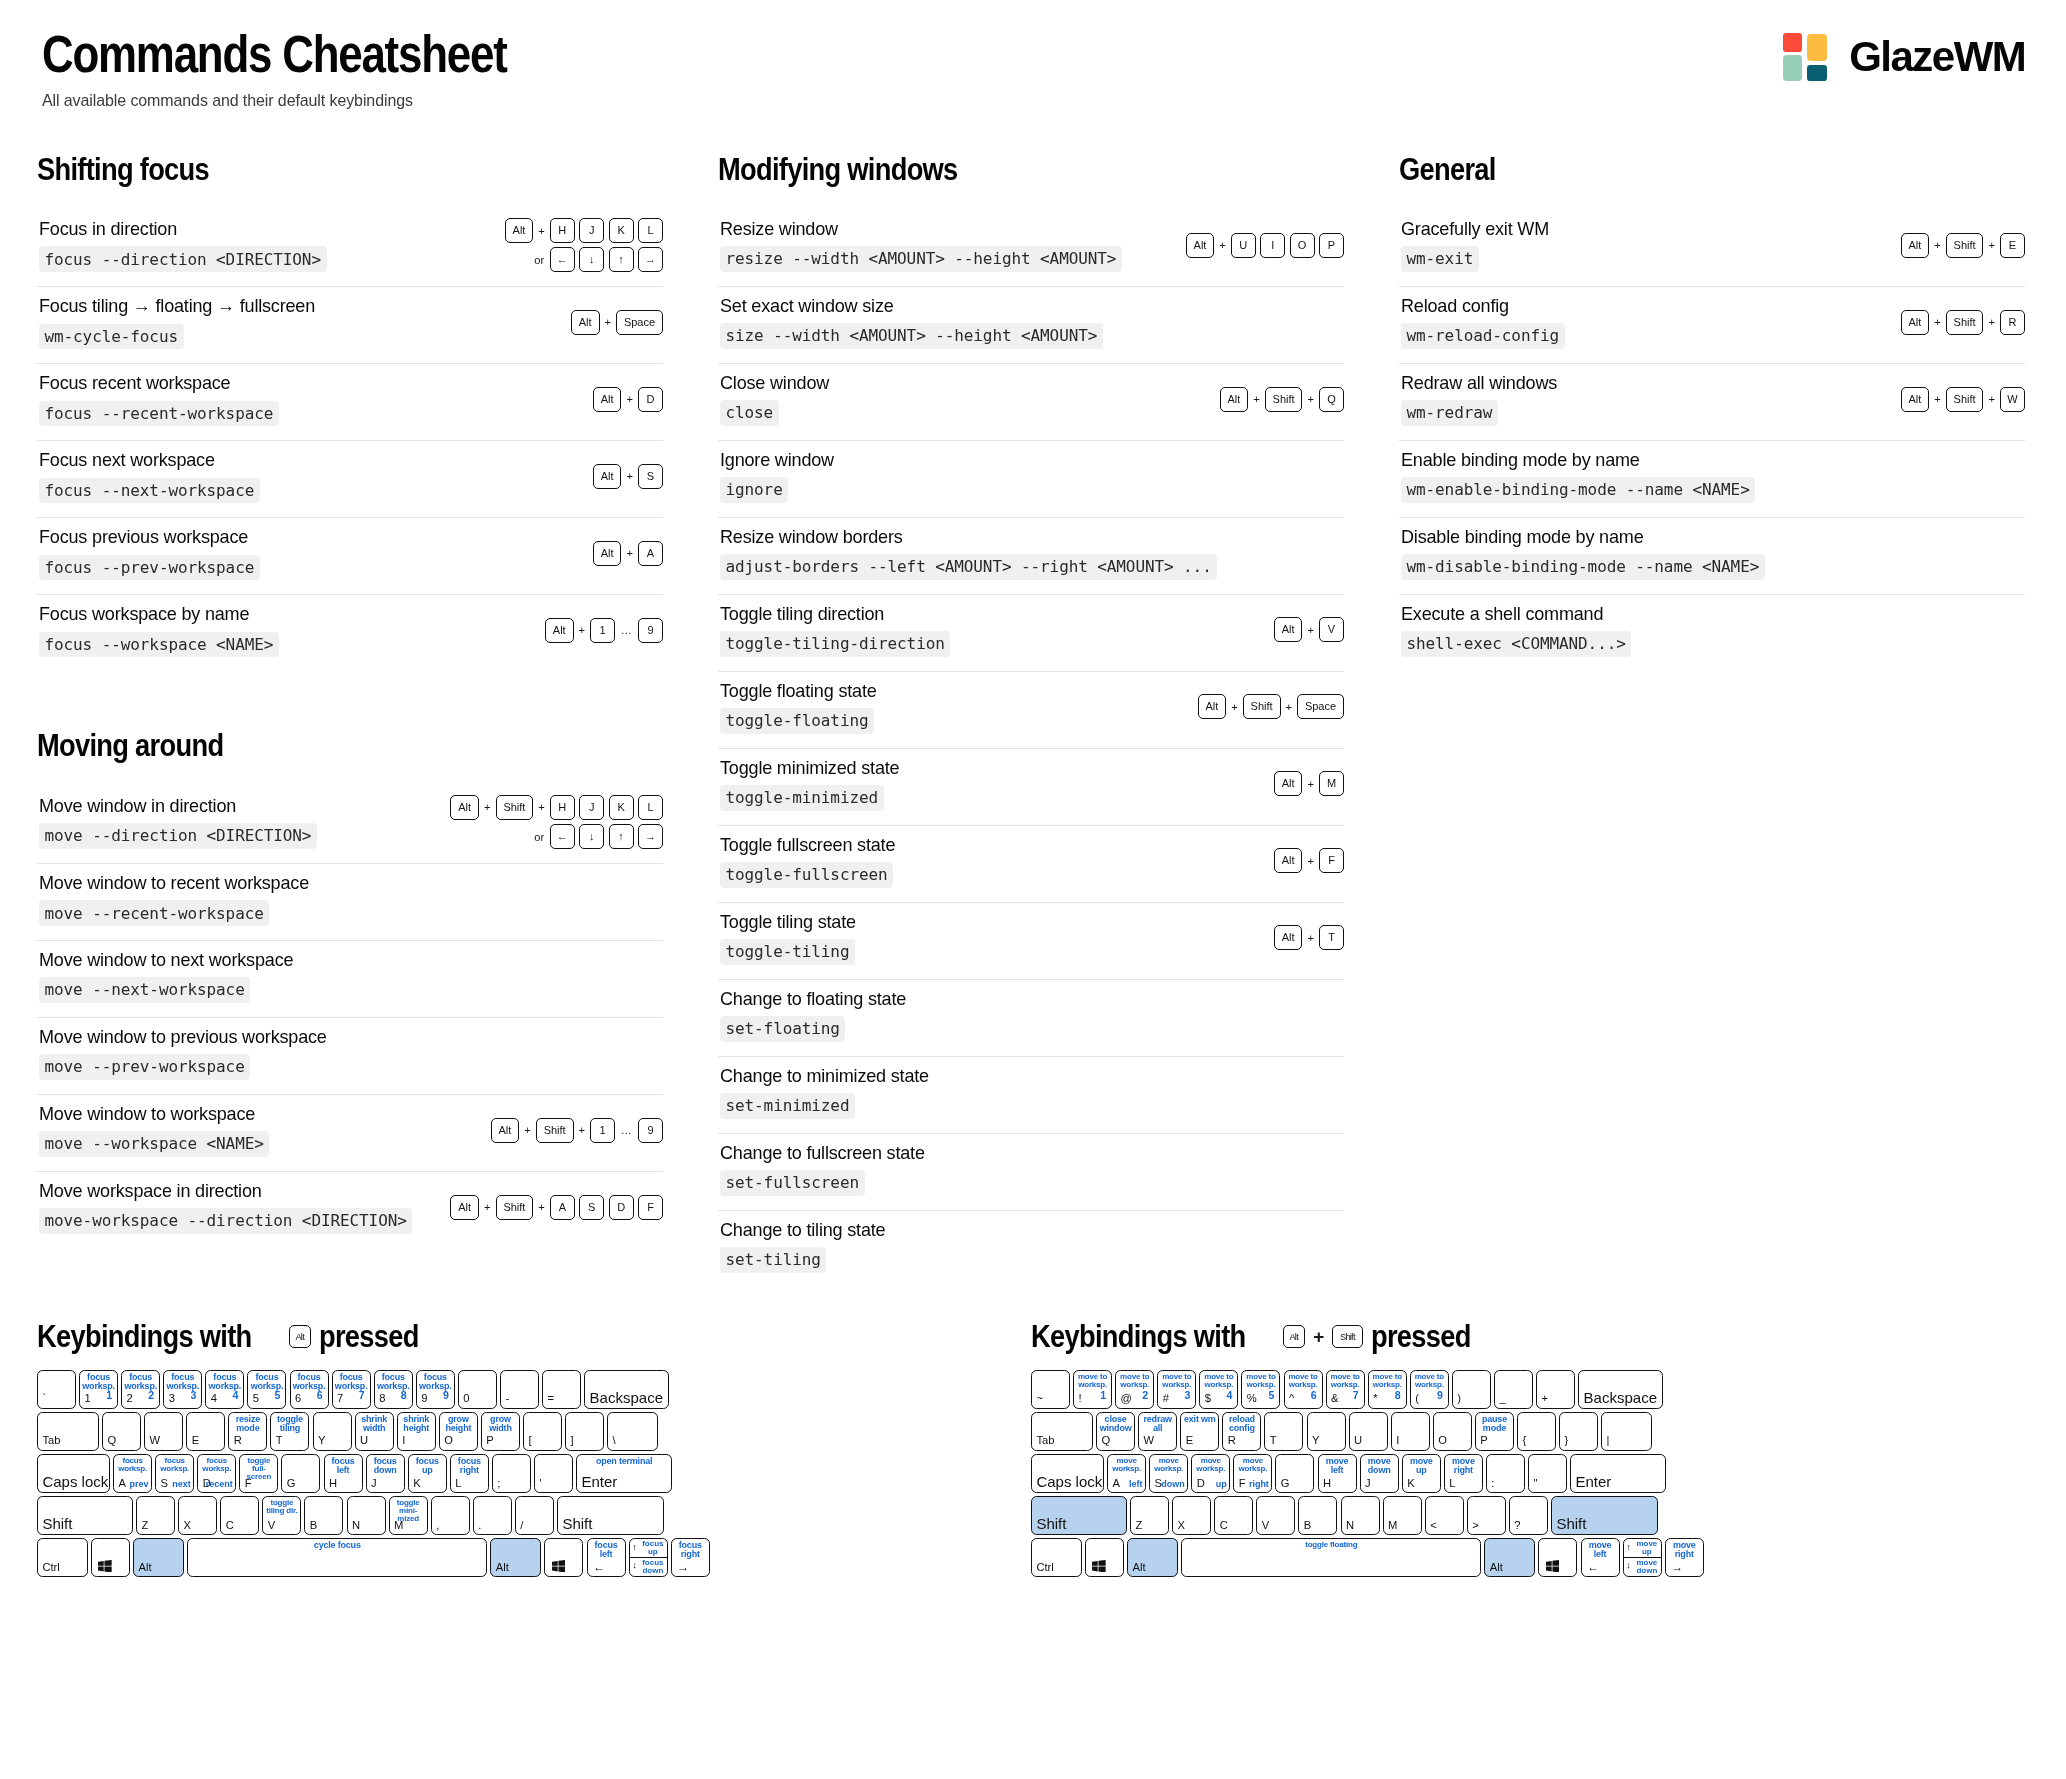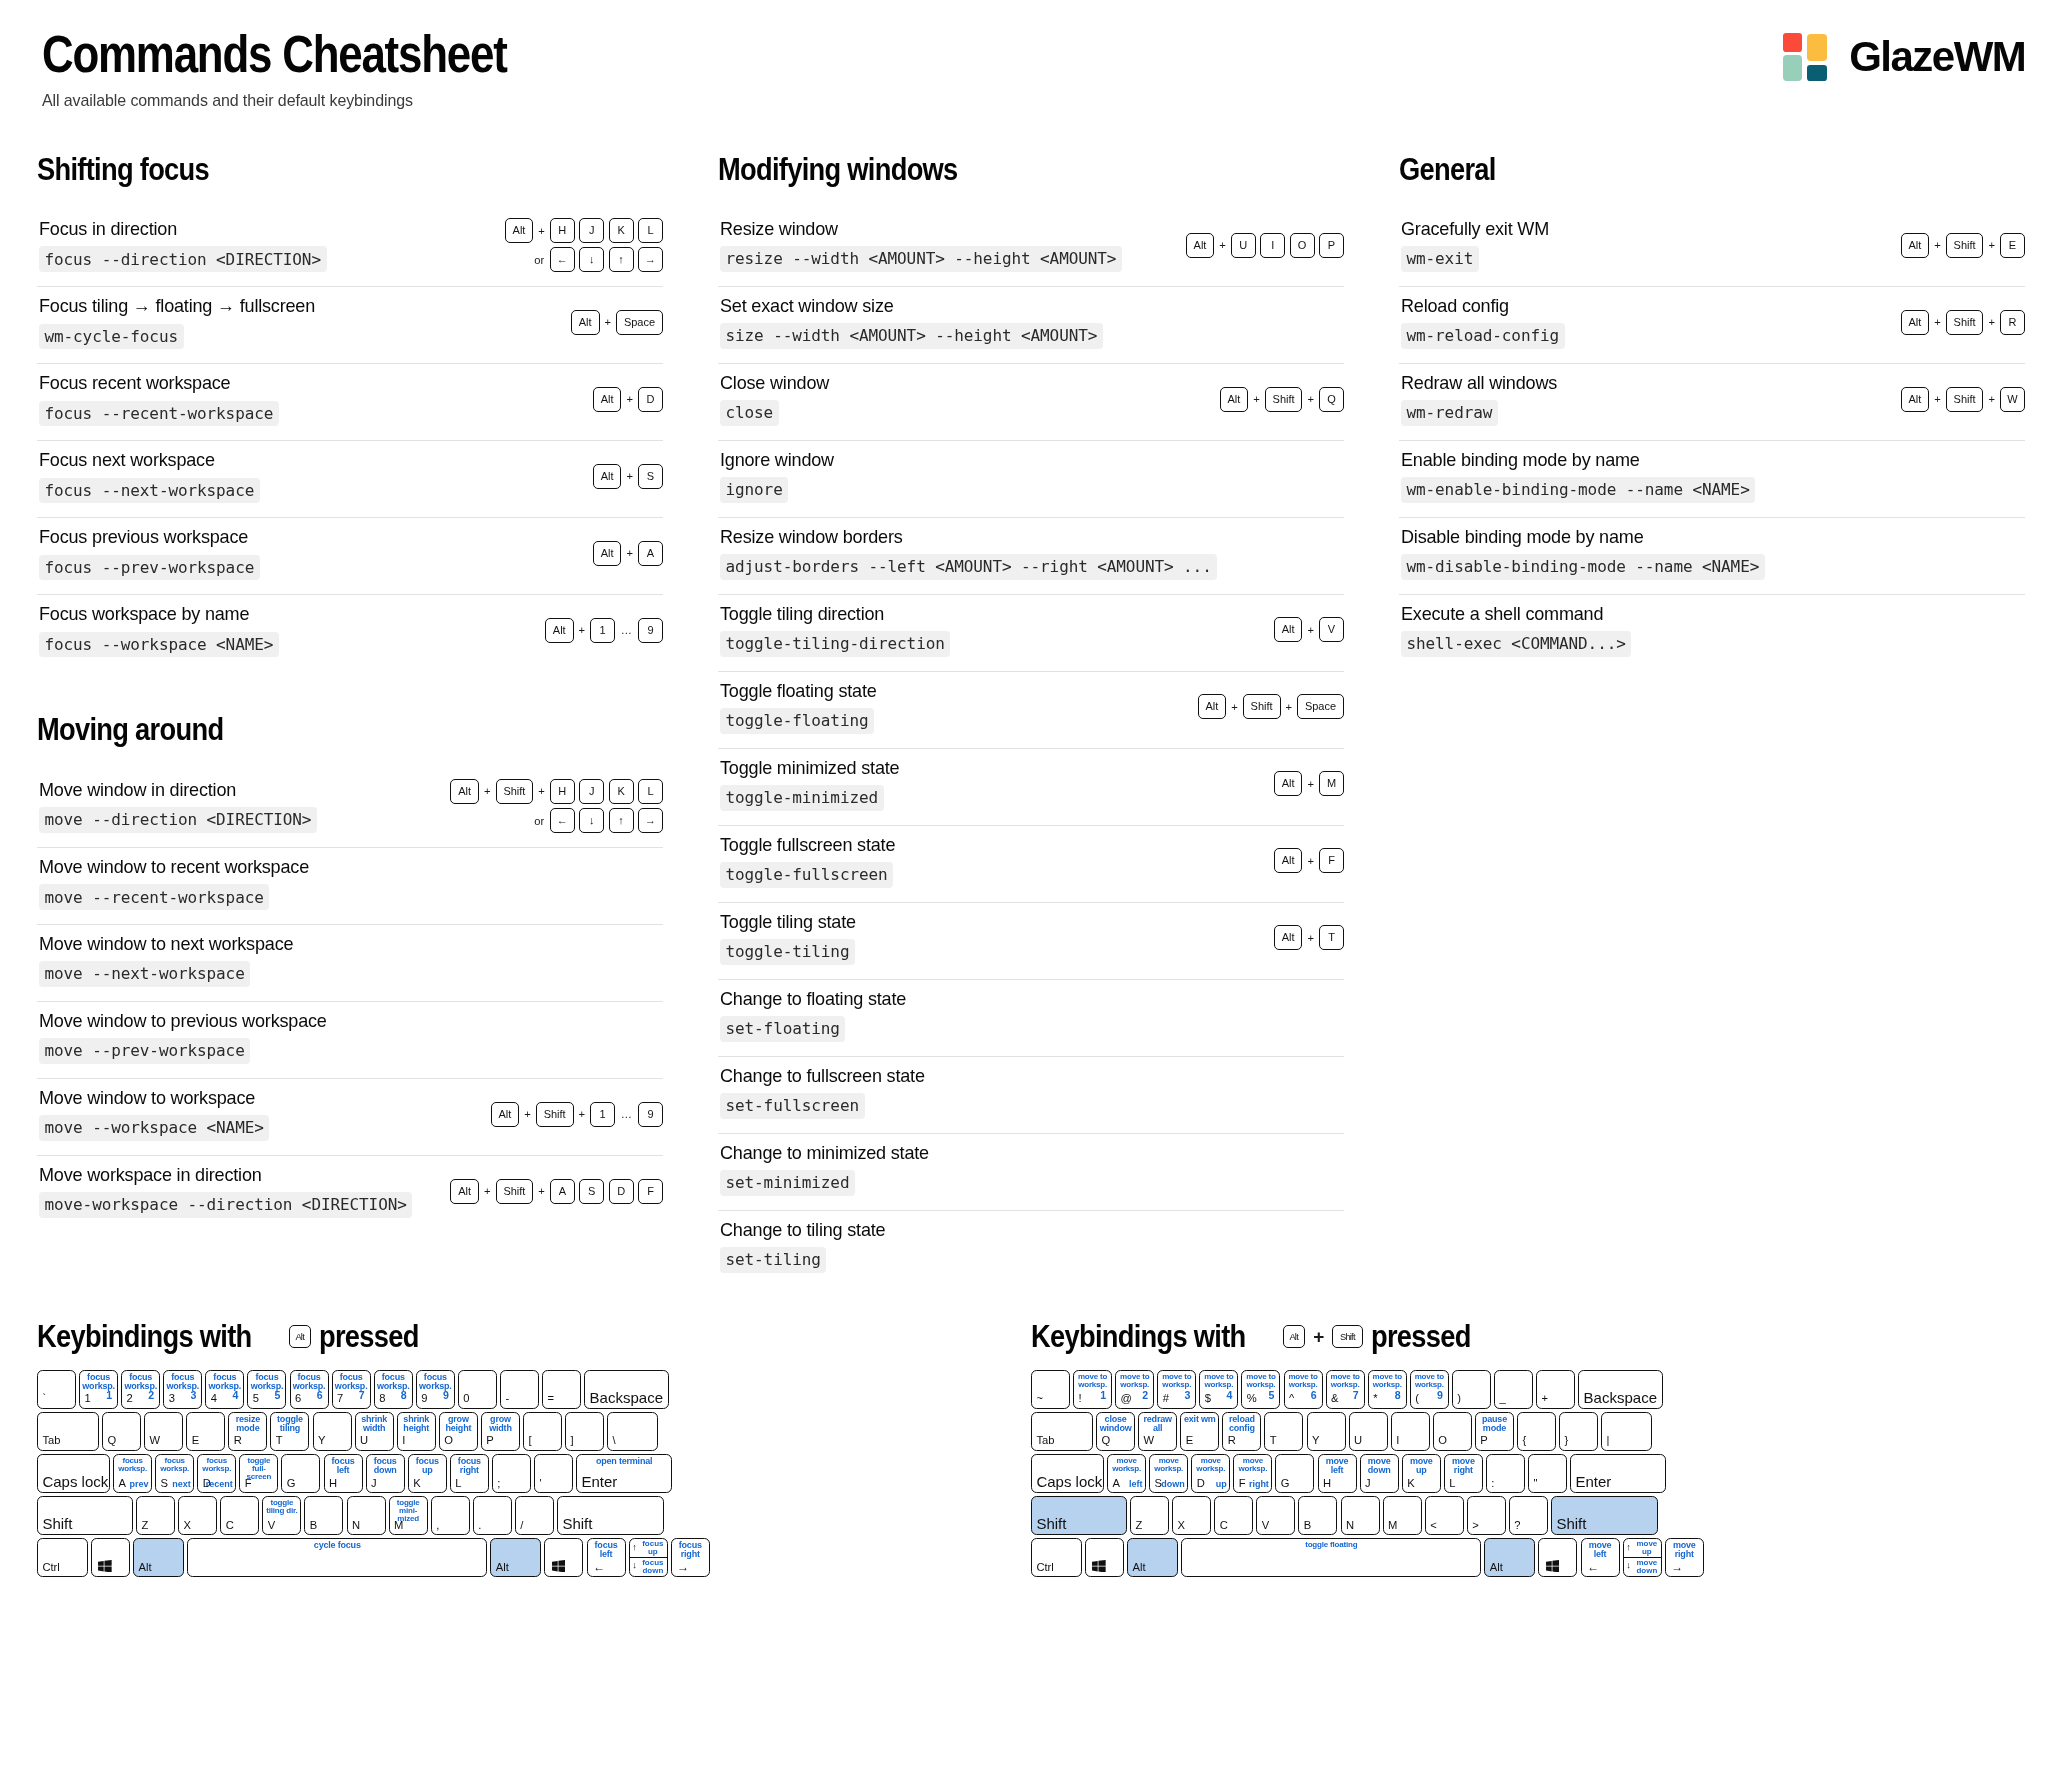--- a/index.html
+++ b/index.html
@@ -35,21 +35,21 @@
   
   .columns { display: flex; gap: 0; margin-top: 41px; }
   .col { width: 626px; }
   .col + .col { margin-left: 55px; }
   h2.section-title {
     font-size: 31px; font-weight: 800; letter-spacing: -0.8px; color: #050505;
     margin-bottom: 22.5px;
     font-family: "Liberation Sans Narrow", "Liberation Sans", sans-serif;
     transform: scaleX(0.88); transform-origin: left center;
   }
-  .section + .section { margin-top: 41px; }
+  .section + .section { margin-top: 57px; }
 
   .cmd { position: relative; display: flex; align-items: center; justify-content: space-between;
          border-bottom: 1px solid #e2e2e2; padding: 8px 0 14px 0; min-height: 60px; }
   .cmd:last-child { border-bottom: none; }
   .cmd-left { padding-left: 1.9px; }
   .cmd-name { font-size: 19px; font-weight: 400; color: #0b0b0b; letter-spacing: -0.2px;
     transform: scaleX(0.95); transform-origin: left center; }
   .cmd-code { display: inline-block; margin-top: 6.2px; background: #f0f0f0; border-radius: 3.7px;
     padding: 3.1px 5.6px 3.7px 5.6px; font-family: "DejaVu Sans Mono", monospace;
     font-size: 16px; color: #2a2a2a; letter-spacing: -0.1px; }
@@ -361,24 +361,24 @@
                 <span class="kc wide">Alt</span>
                 <span class="plus">+</span>
                 <span class="kc">T</span>
               </div>
             </div>
           </div>
           <div class="cmd">
             <div class="cmd-left"><div class="cmd-name">Change to floating state</div><div class="cmd-code">set-floating</div></div>
           </div>
           <div class="cmd">
+            <div class="cmd-left"><div class="cmd-name">Change to minimized state</div><div class="cmd-code">set-minimized</div></div>
+          </div>
+          <div class="cmd">
             <div class="cmd-left"><div class="cmd-name">Change to fullscreen state</div><div class="cmd-code">set-fullscreen</div></div>
-          </div>
-          <div class="cmd">
-            <div class="cmd-left"><div class="cmd-name">Change to minimized state</div><div class="cmd-code">set-minimized</div></div>
           </div>
           <div class="cmd">
             <div class="cmd-left"><div class="cmd-name">Change to tiling state</div><div class="cmd-code">set-tiling</div></div>
           </div>
         </div>
       </div>
     <div class="col" id="col-2">
         <div class="section">
           <h2 class="section-title">General</h2>
           <div class="cmd">

